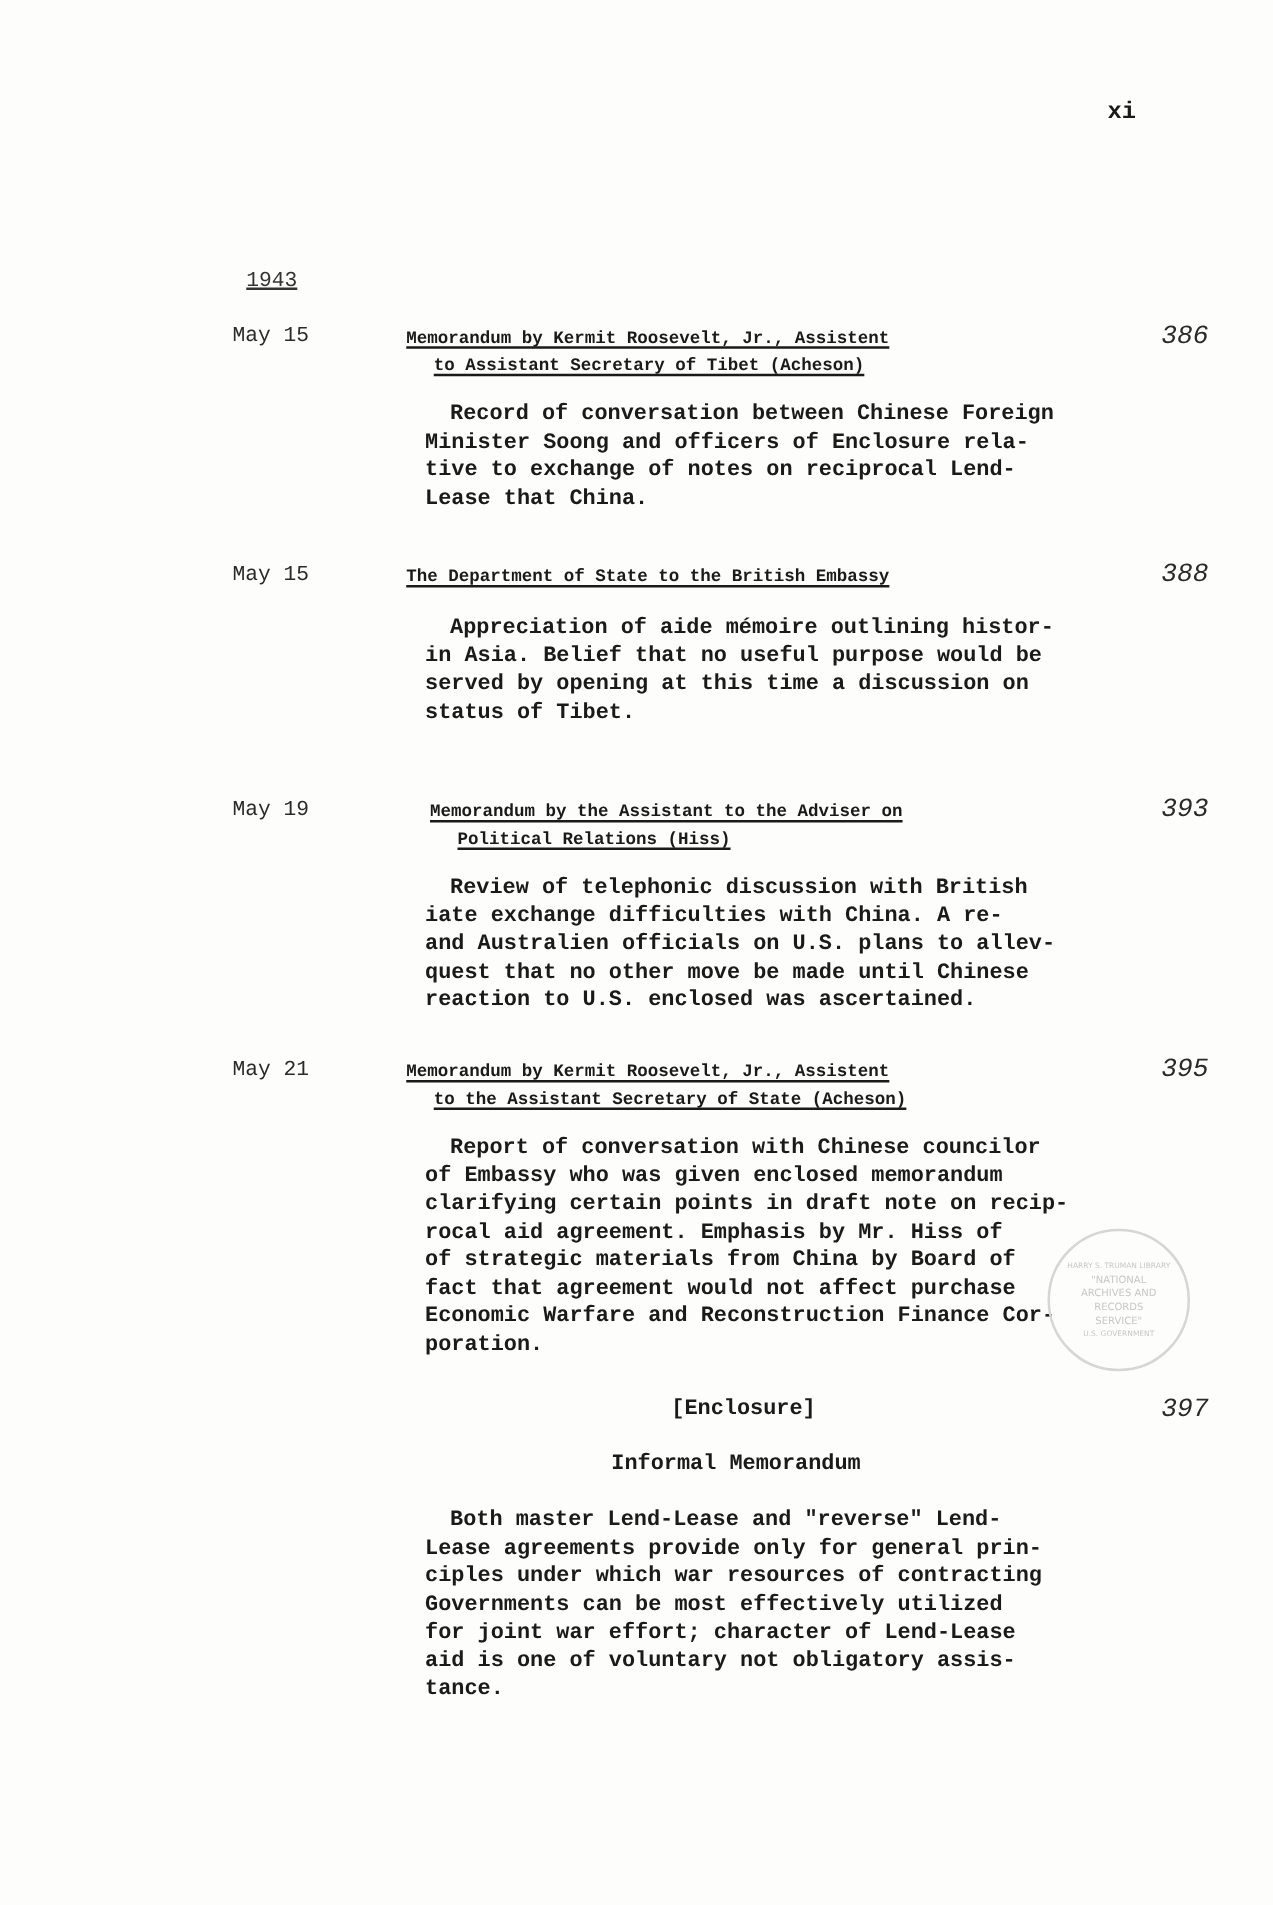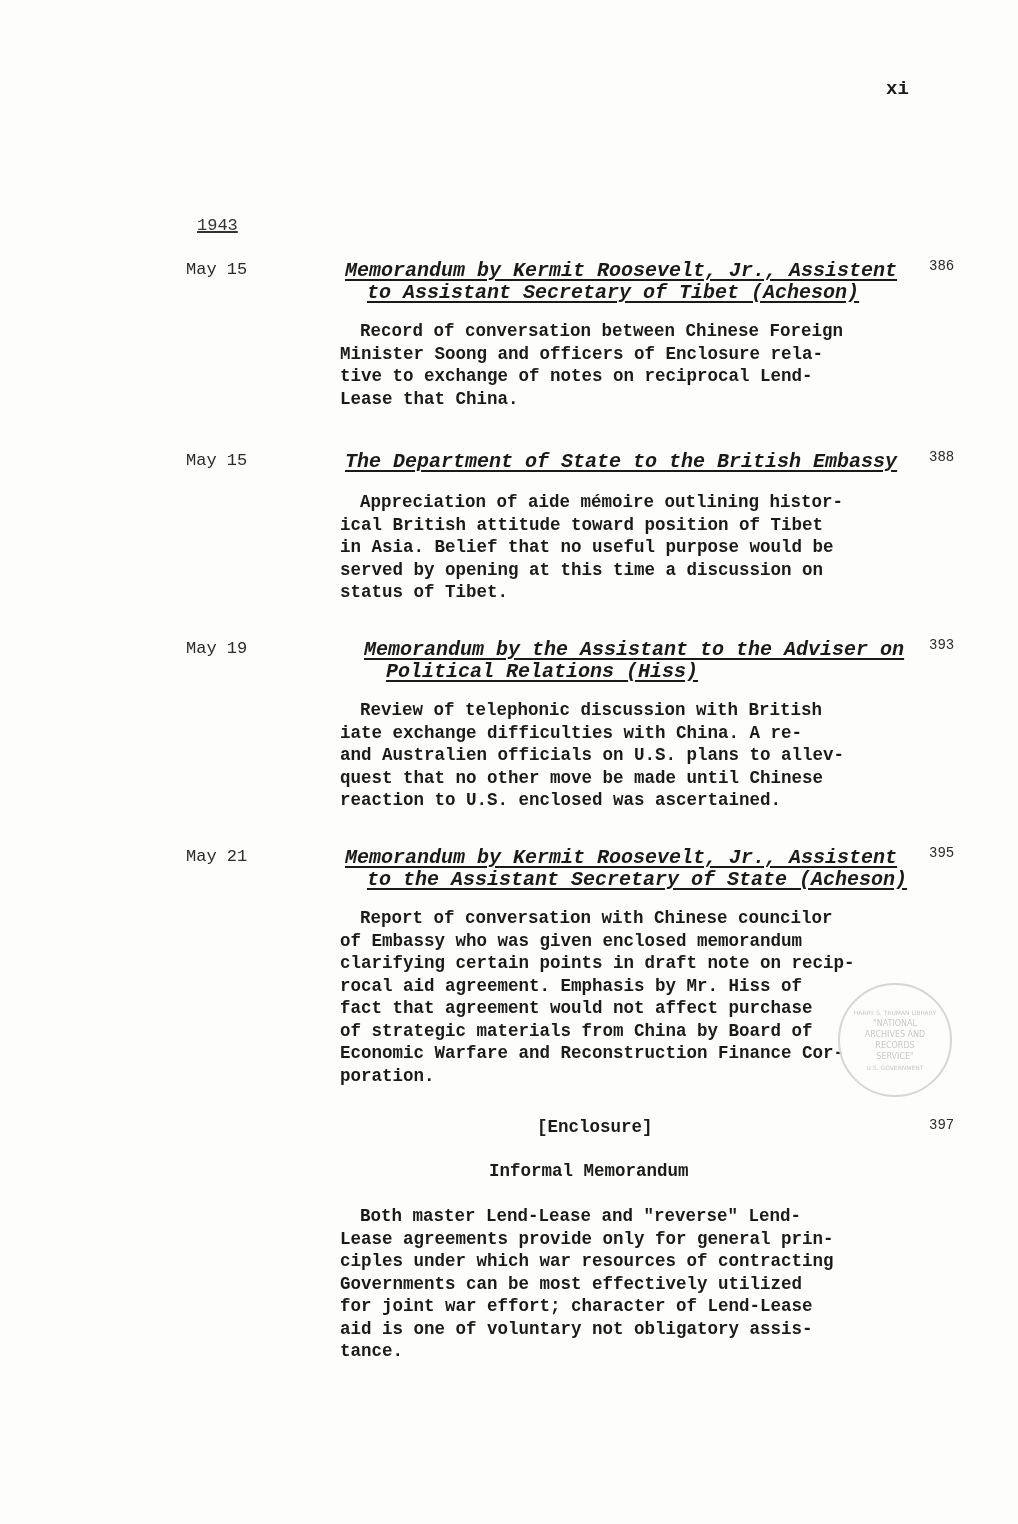--- a/index.html
+++ b/index.html
@@ -4,24 +4,24 @@
   <style>
     html, body { margin: 0; padding: 0; }
     body {
       width: 1018px; height: 1524px; background: #fdfdfc; position: relative; overflow: hidden;
       font-family: "Liberation Mono", "DejaVu Sans Mono", monospace; color: #1a1a1a;
     }
     .page-num { position: absolute; left: 886px; top: 78px; font-size: 19px; font-weight: bold; }
     .year { position: absolute; left: 169px; top: 216px; font-size: 17px; text-decoration: underline; text-decoration-thickness: 2px; color: #333; margin-left: 28px; }
     .entry { position: absolute; left: 0; width: 1018px; }
     .date { position: absolute; left: 186px; font-size: 17px; color: #2a2a2a; }
-    .title { position: absolute; left: 345px; width: 500px; font-size: 20px; line-height: 22px; font-weight: bold; font-style: italic; }
+    .title { position: absolute; left: 325px; width: 500px; font-size: 14px; line-height: 22px; font-weight: bold; }
     .title .line { display: block; white-space: nowrap; text-decoration: underline; text-decoration-thickness: 2px; text-underline-offset: 3px; }
     .title .line.indent { padding-left: 22px; }
-    .ref { position: absolute; left: 929px; font-size: 14px; color: #2a2a2a; }
+    .ref { position: absolute; left: 929px; font-size: 21px; color: #2a2a2a; font-style: italic; }
     .summary { position: absolute; left: 340px; width: 520px; font-size: 17.5px; line-height: 22.5px; font-weight: bold; }
     .summary .l { display: block; white-space: nowrap; }
     .summary .l.first { padding-left: 20px; }
     .center-head { position: absolute; font-size: 17.5px; font-weight: bold; white-space: nowrap; }
     .u { text-decoration-thickness: 2px; text-underline-offset: 3px; }
     .stamp {
       position: absolute; left: 838px; top: 983px; width: 110px; height: 110px; border-radius: 50%;
       border: 2px solid #d6d6d6; color: #c8c8c8; font-family: "DejaVu Sans", sans-serif; font-size: 8px;
       text-align: center; display: flex; flex-direction: column; justify-content: center; align-items: center; line-height: 11px;
     }
@@ -48,21 +48,20 @@
 </div>
 
 <div class="entry" style="top:451px;">
   <div class="date" style="top:0;">May 15</div>
   <div class="title" style="top:0;">
     <span class="line">The Department of State to the British Embassy</span>
   </div>
   <div class="ref" style="top:-2px;">388</div>
   <div class="summary" style="top:40px;">
     <span class="l first">Appreciation of aide mémoire outlining histor-</span>
-    <span class="l">ical British attitude toward position of Tibet</span>
     <span class="l">in Asia.  Belief that no useful purpose would be</span>
     <span class="l">served by opening at this time a discussion on</span>
     <span class="l">status of Tibet.</span>
   </div>
 </div>
 
 <div class="entry" style="top:639px;">
   <div class="date" style="top:0;">May 19</div>
   <div class="title" style="top:0;margin-left:19px;">
     <span class="line">Memorandum by the Assistant to the Adviser on</span>
@@ -83,22 +82,22 @@
   <div class="title" style="top:0;">
     <span class="line">Memorandum by Kermit Roosevelt, Jr., Assistent</span>
     <span class="line indent">to the Assistant Secretary of State (Acheson)</span>
   </div>
   <div class="ref" style="top:-2px;">395</div>
   <div class="summary" style="top:60px;">
     <span class="l first">Report of conversation with Chinese councilor</span>
     <span class="l">of Embassy who was given enclosed memorandum</span>
     <span class="l">clarifying certain points in draft note on recip-</span>
     <span class="l">rocal aid agreement.  Emphasis by Mr. Hiss of</span>
+    <span class="l">of strategic materials from China by Board of</span>
     <span class="l">fact that agreement would not affect purchase</span>
-    <span class="l">of strategic materials from China by Board of</span>
     <span class="l">Economic Warfare and Reconstruction Finance Cor-</span>
     <span class="l">poration.</span>
   </div>
 </div>
 
 <div class="stamp">
   <span style="font-size:6px;">HARRY S. TRUMAN LIBRARY</span>
   <span>"NATIONAL</span>
   <span>ARCHIVES AND</span>
   <span>RECORDS</span>

